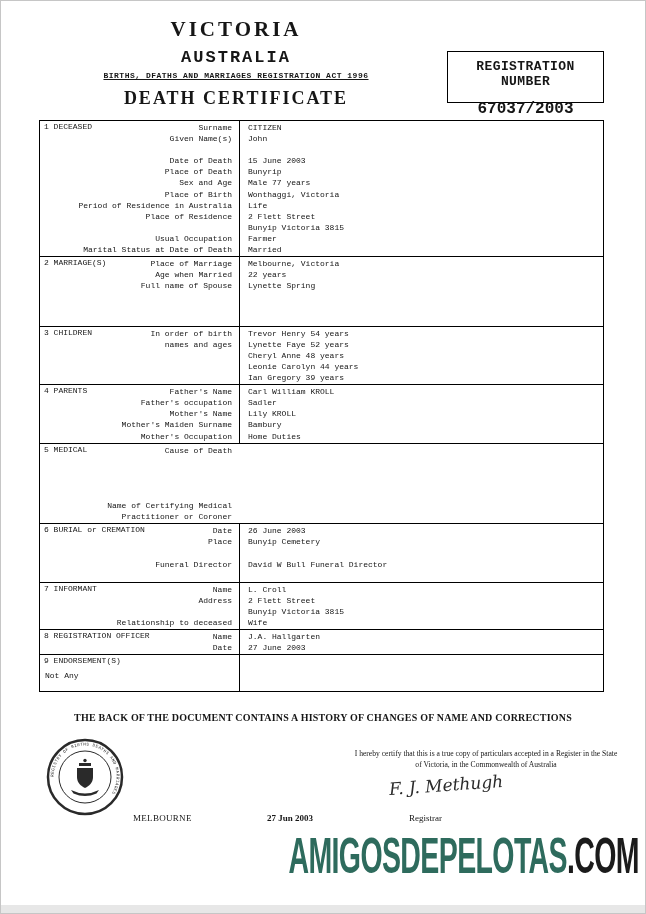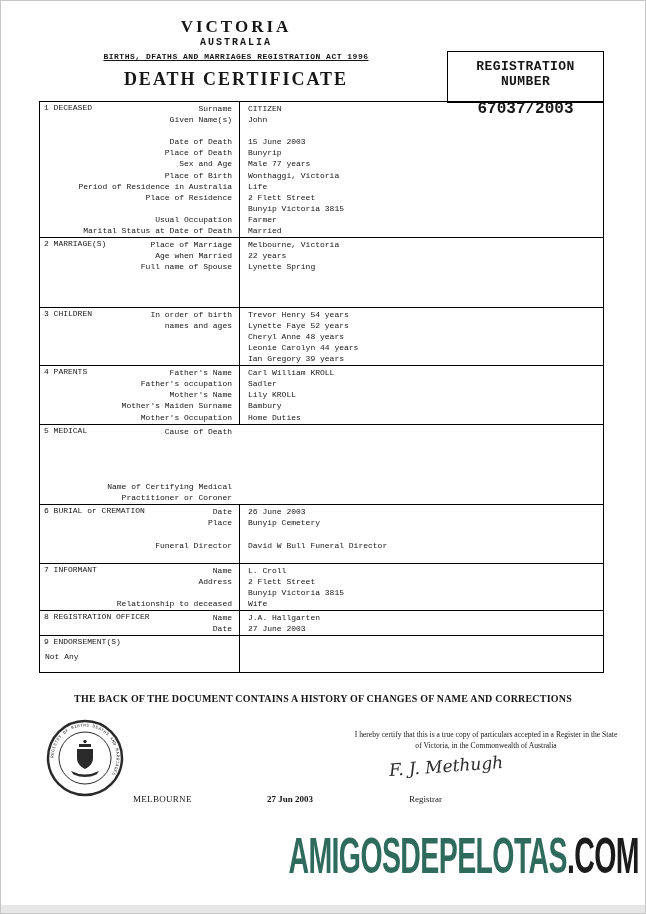--- a/index.html
+++ b/index.html
@@ -14,24 +14,24 @@
     overflow: hidden;
     color: #161616;
     font-family: "Liberation Mono", "DejaVu Sans Mono", monospace;
   }
 
   
   .header { position: relative; padding-top: 16px; }
   .header-text { width: 400px; margin-left: 35px; text-align: center; }
   .state-name {
     font-family: "Liberation Serif", "DejaVu Serif", serif;
-    font-size: 17px; font-weight: bold; letter-spacing: 3px;
+    font-size: 21px; font-weight: bold; letter-spacing: 3px;
   }
   .country-name {
-    font-size: 10px; font-weight: bold; letter-spacing: 2px;
+    margin-top: 6px; font-size: 17px; font-weight: bold; letter-spacing: 2px;
   }
   .act-title {
     margin-top: 4px; font-size: 8px; font-weight: bold; letter-spacing: 0.5px; text-decoration: underline;
   }
   .cert-title {
     margin-top: 8px;
     font-family: "Liberation Serif", "DejaVu Serif", serif;
     font-size: 18px; font-weight: bold; letter-spacing: 2px;
   }
   .reg-box {

